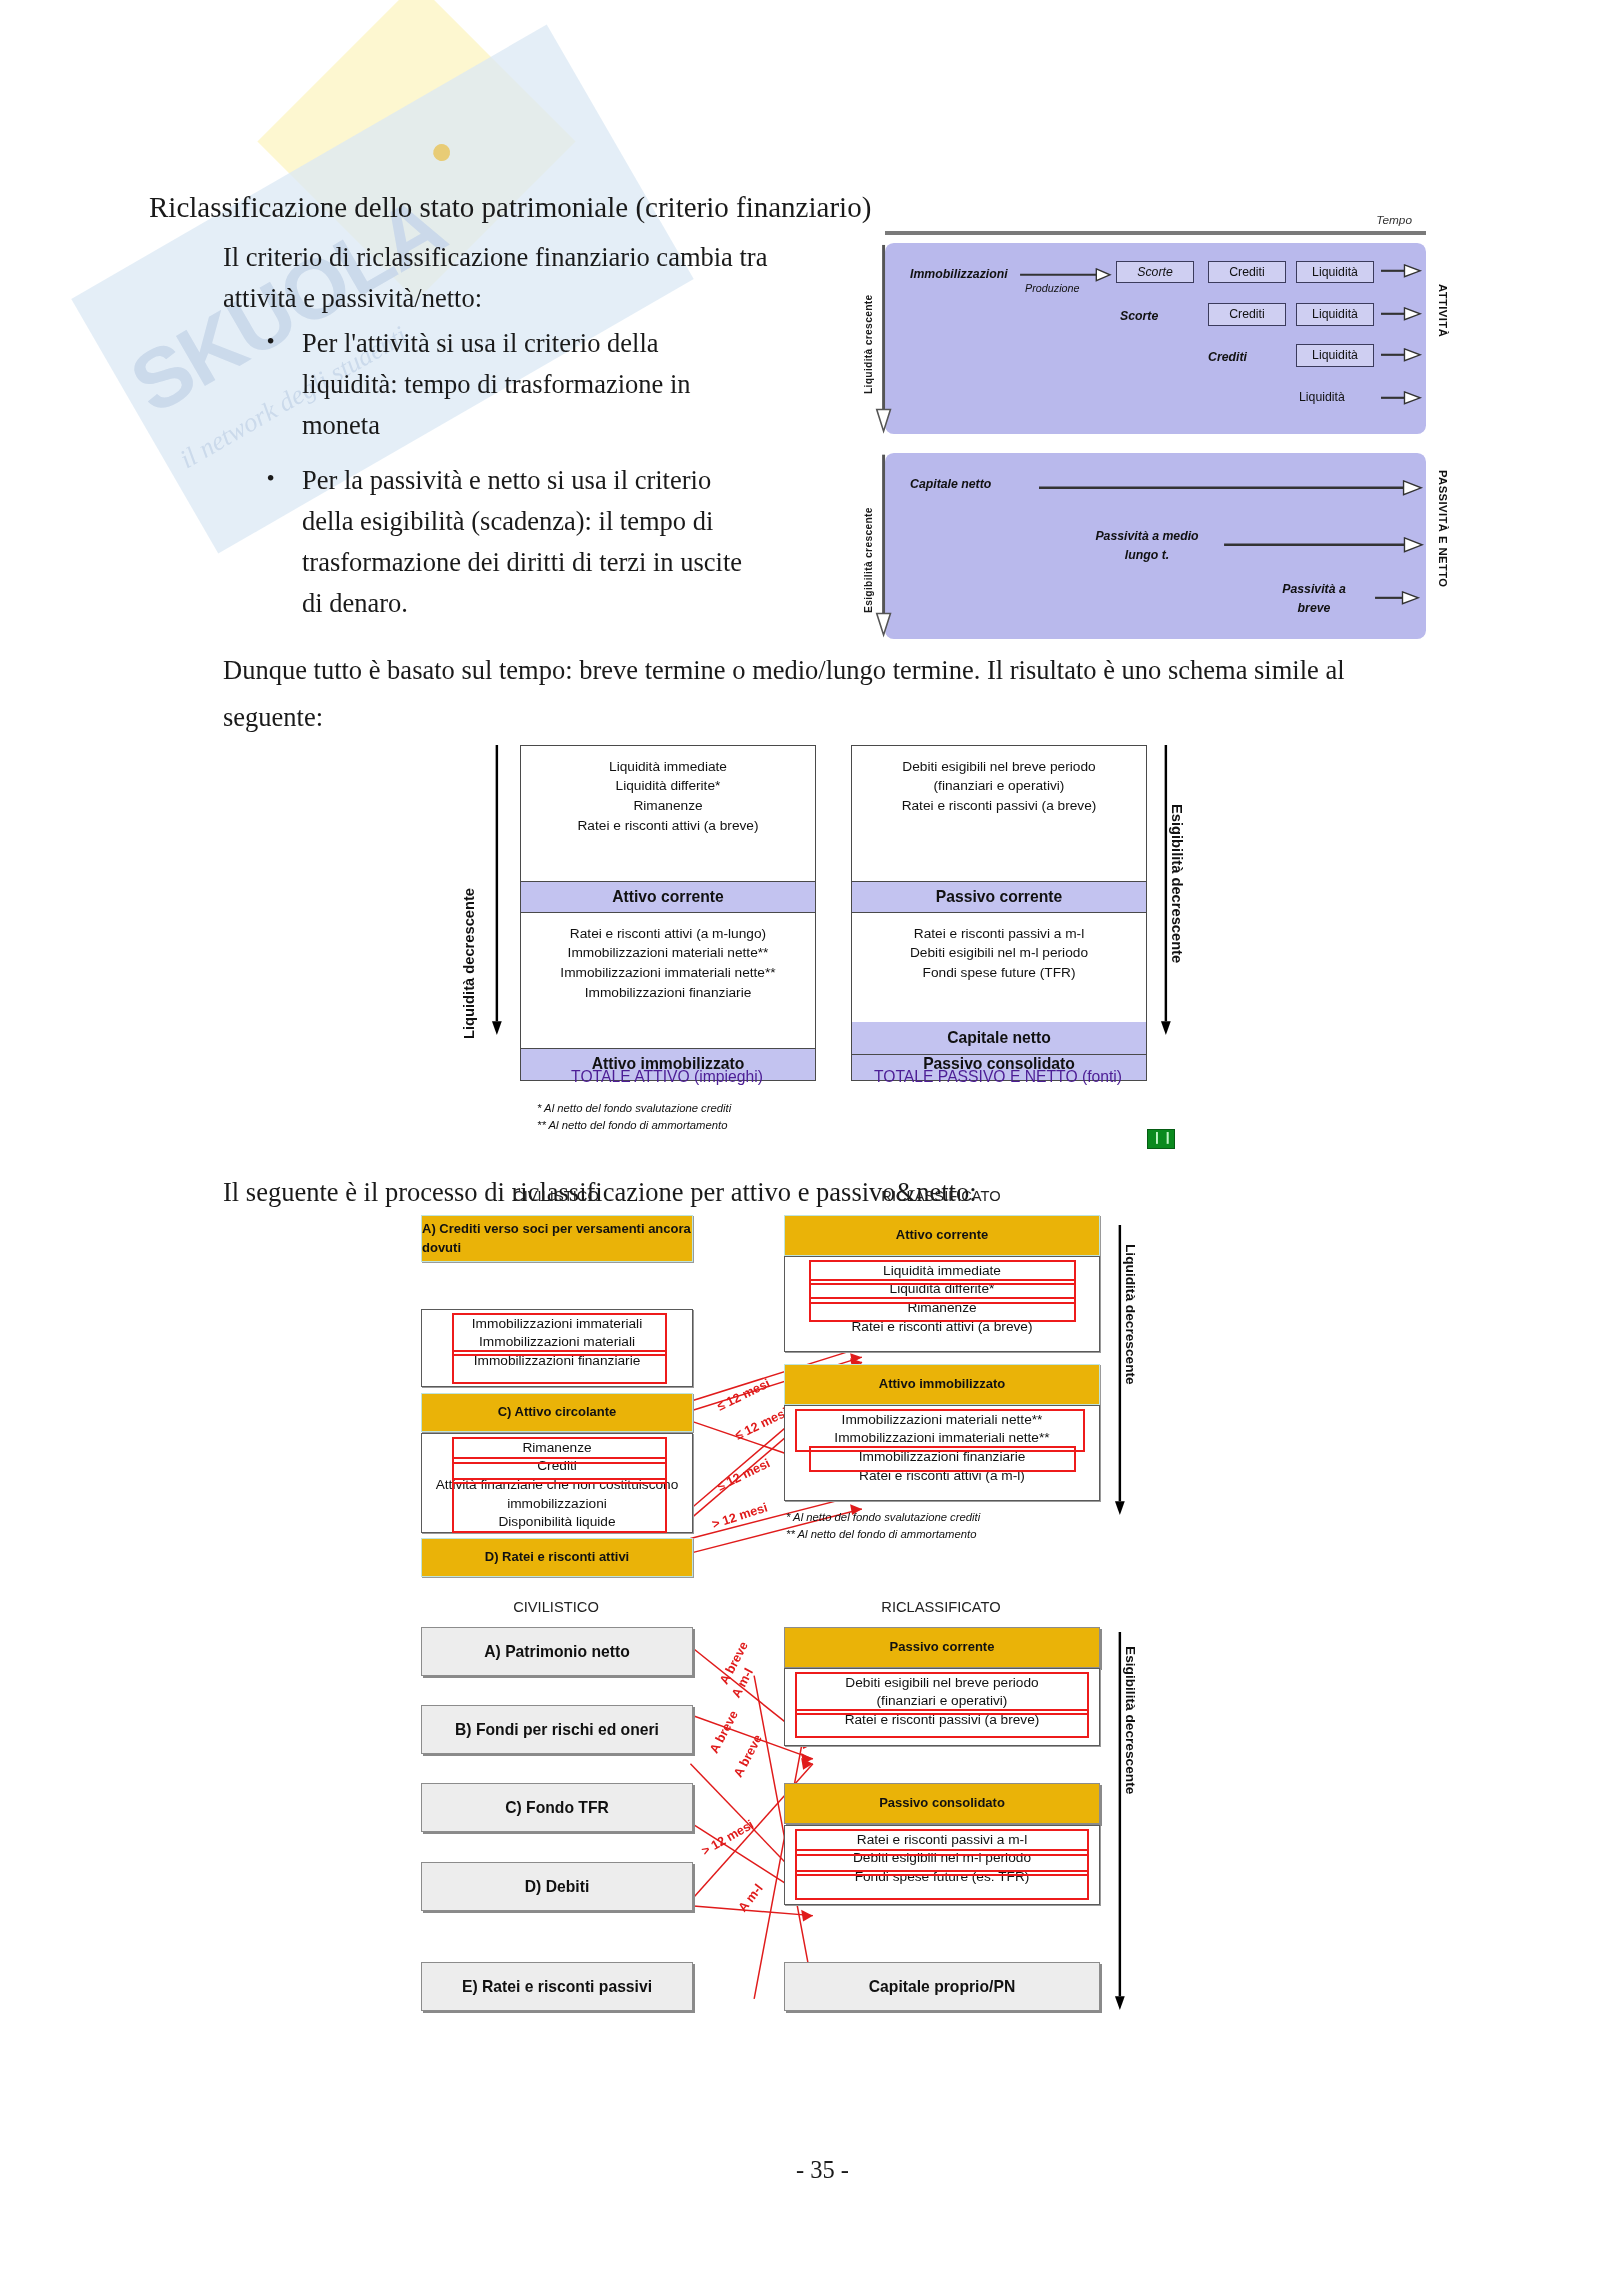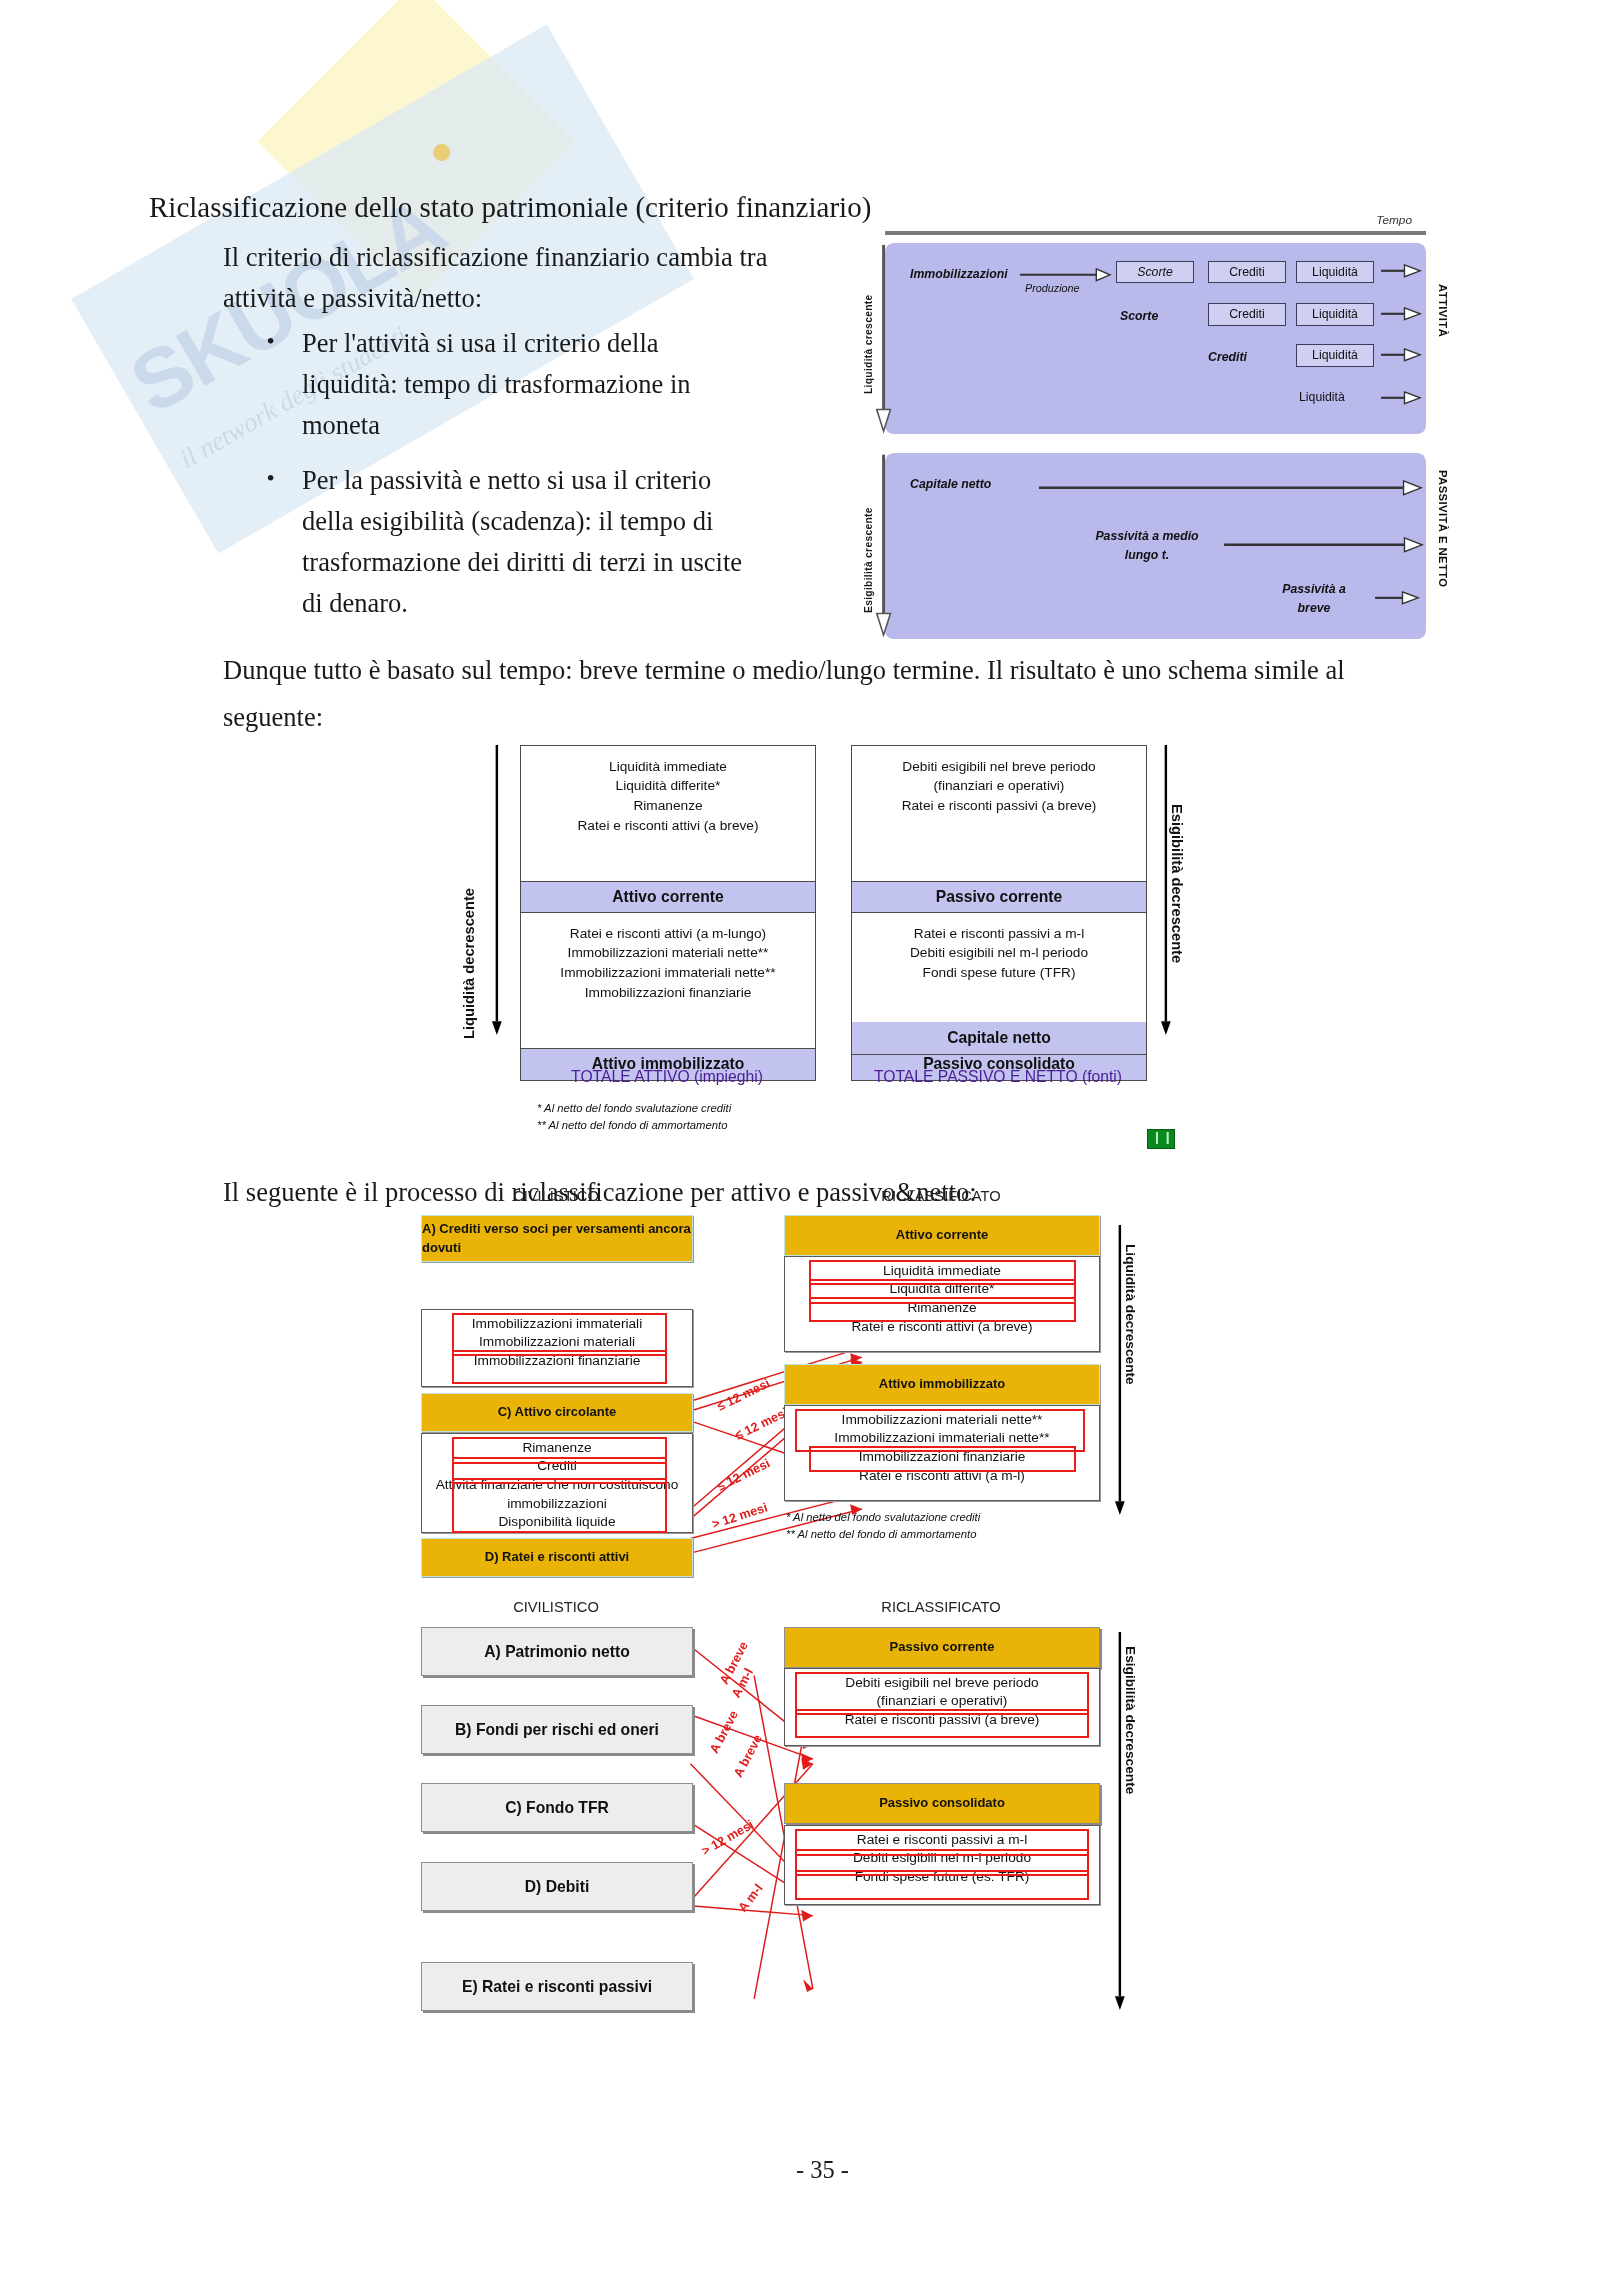--- a/index.html
+++ b/index.html
@@ -400,20 +400,21 @@
     <div class="wlines">
       <div>Ratei e risconti passivi a m-l</div>
       <div>Debiti esigibili nel m-l periodo</div>
       <div>Fondi spese future (es: TFR)</div>
     </div>
   </div>
   <div class="rbox" style="left:374px;top:614px;width:290px;height:22.5px;"></div>
   <div class="rbox" style="left:374px;top:634px;width:290px;height:22.5px;"></div>
   <div class="rbox" style="left:374px;top:655px;width:290px;height:25.5px;"></div>
 
+  <div class="plainbox" style="left:363px;top:747px;width:314px;height:47px;">Capitale proprio/PN</div>
 
   <svg style="position:absolute;left:692px;top:417px;width:15.7px;height:382px;overflow:visible" viewBox="0 0 16 390" width="15.7" height="382">
     <line x1="7" y1="0" x2="7" y2="372" stroke="#000" stroke-width="2.5"></line>
     <polygon points="2,372 12,372 7,386" fill="#000"></polygon>
   </svg>
   <div class="vlab" style="left:702px;top:431px;height:294px;">Esigibilità decrescente</div>
 </div>
 
 <div class="pagenum">- 35 -</div>
 

